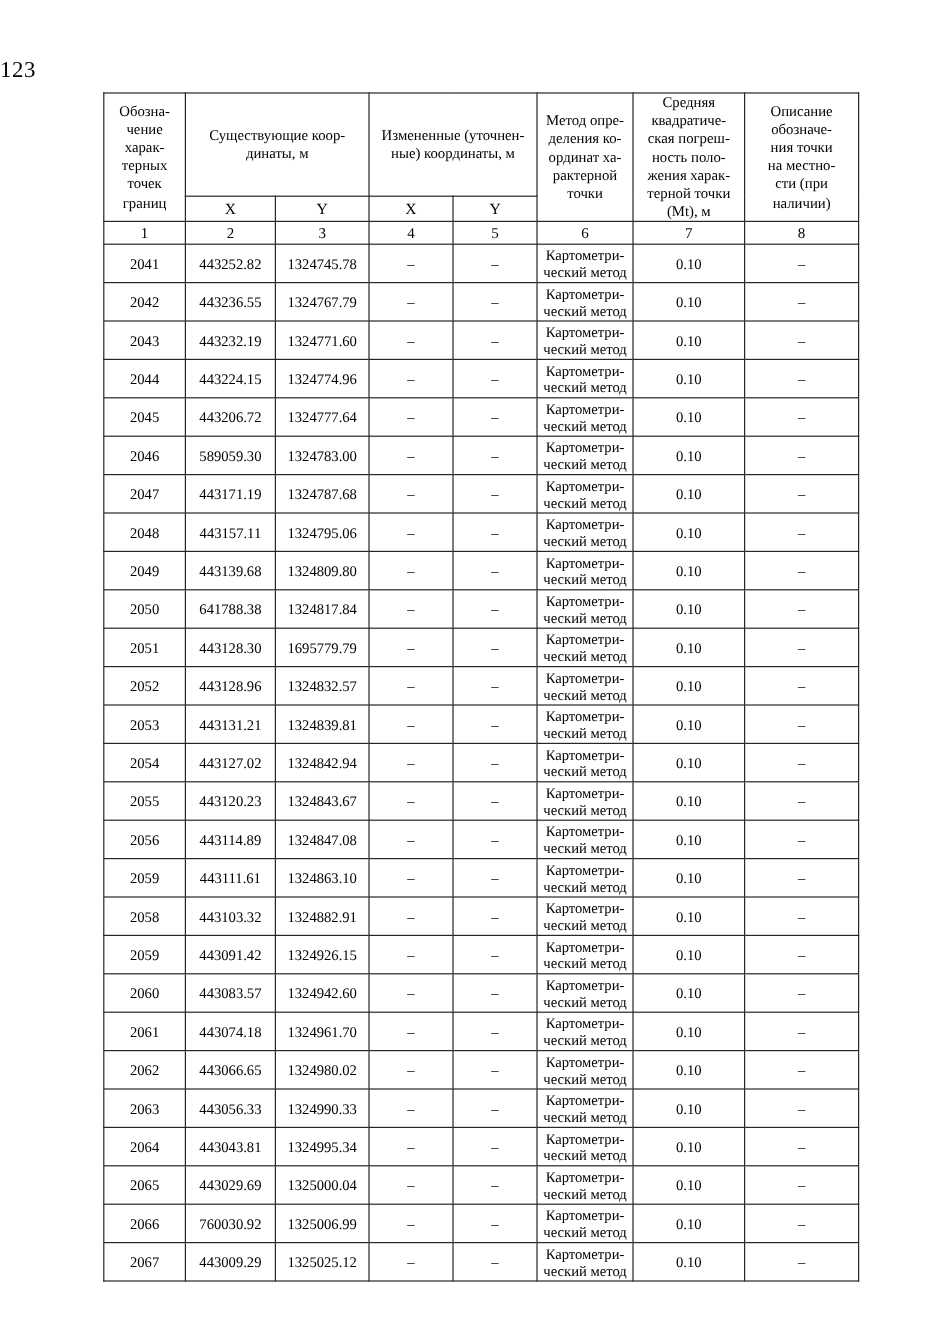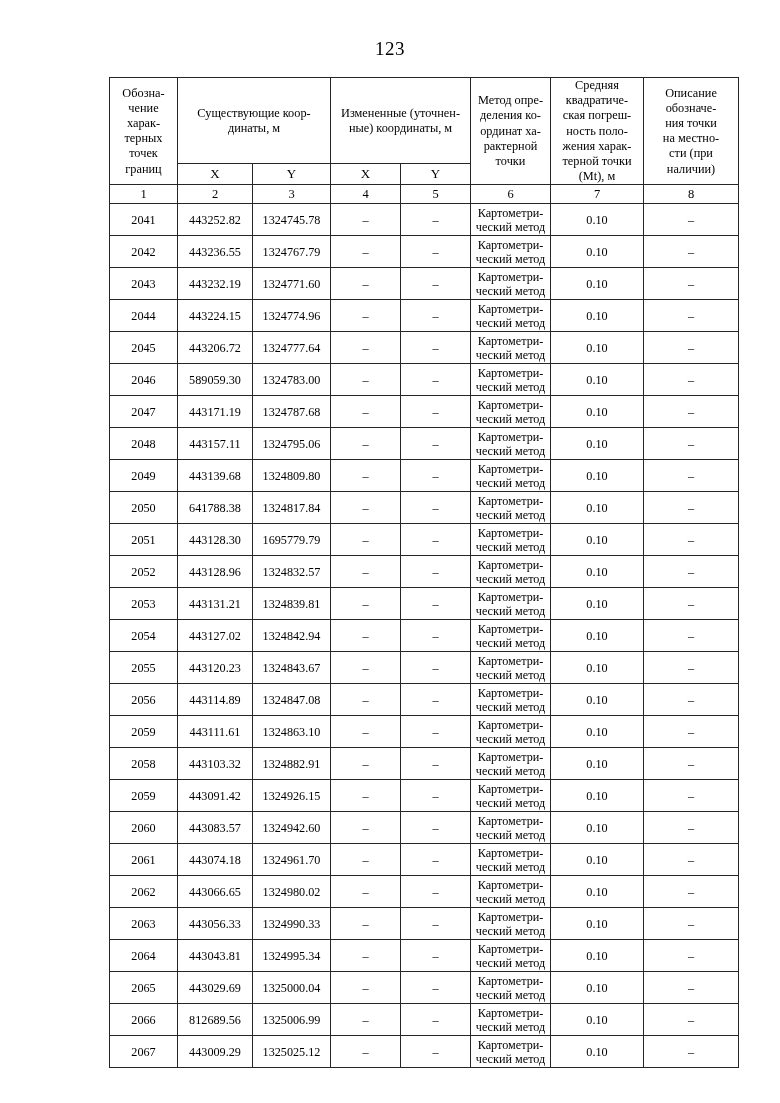--- a/index.html
+++ b/index.html
@@ -16,30 +16,30 @@
     overflow: hidden;
   }
   .page {
     width: 780px;
     height: 1103px;
     position: relative;
     box-sizing: border-box;
   }
   .page-number {
     position: absolute;
-    top: 38px;
+    top: 48px;
     left: 0;
     width: 780px;
-    text-align: center;
+    text-align: left;
     font-size: 19px;
     letter-spacing: 0.5px;
   }
   .table-wrap {
     position: absolute;
-    left: 109px;
+    left: 86px;
     top: 77px;
     width: 629px;
   }
   table.coords {
     border-collapse: collapse;
     table-layout: fixed;
     width: 629px;
     font-size: 11.5px;
   }
   table.coords td, table.coords th {
@@ -382,21 +382,21 @@
             <td>443029.69</td>
             <td>1325000.04</td>
             <td class="dash">–</td>
             <td class="dash">–</td>
             <td class="method">Картометри-<br>ческий метод</td>
             <td>0.10</td>
             <td class="dash">–</td>
           </tr>
           <tr class="data">
             <td>2066</td>
-            <td>812689.56</td>
+            <td>760030.92</td>
             <td>1325006.99</td>
             <td class="dash">–</td>
             <td class="dash">–</td>
             <td class="method">Картометри-<br>ческий метод</td>
             <td>0.10</td>
             <td class="dash">–</td>
           </tr>
           <tr class="data">
             <td>2067</td>
             <td>443009.29</td>

